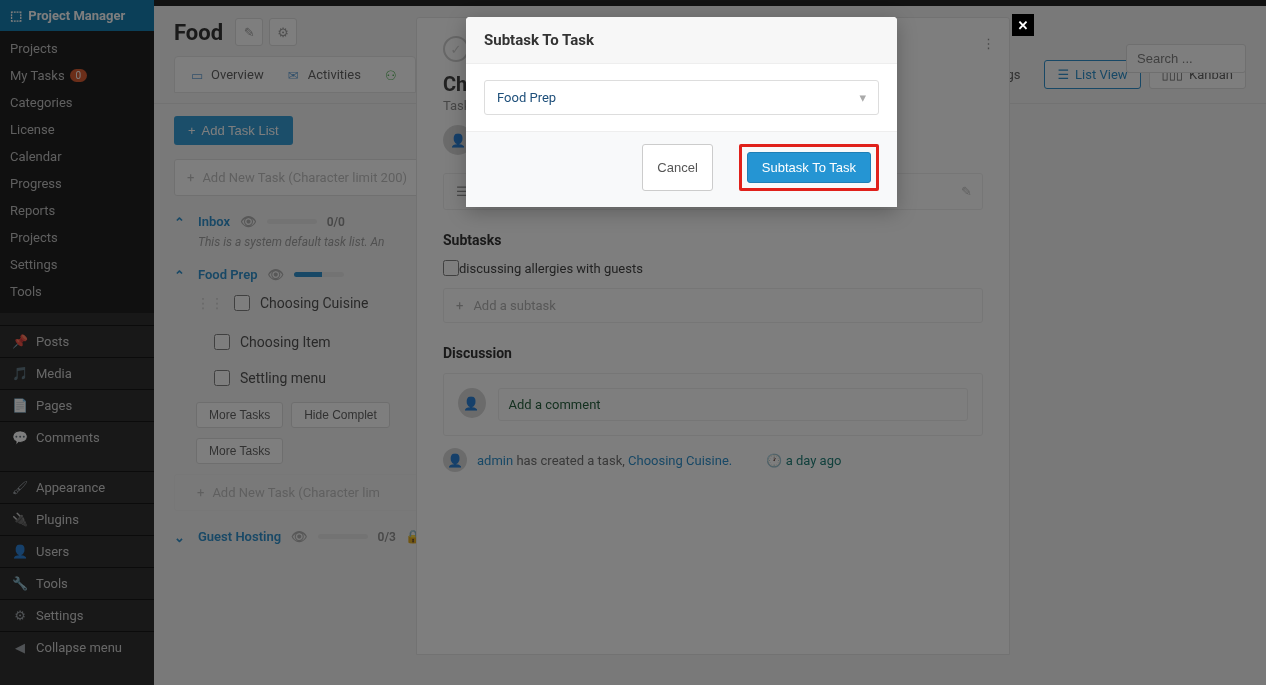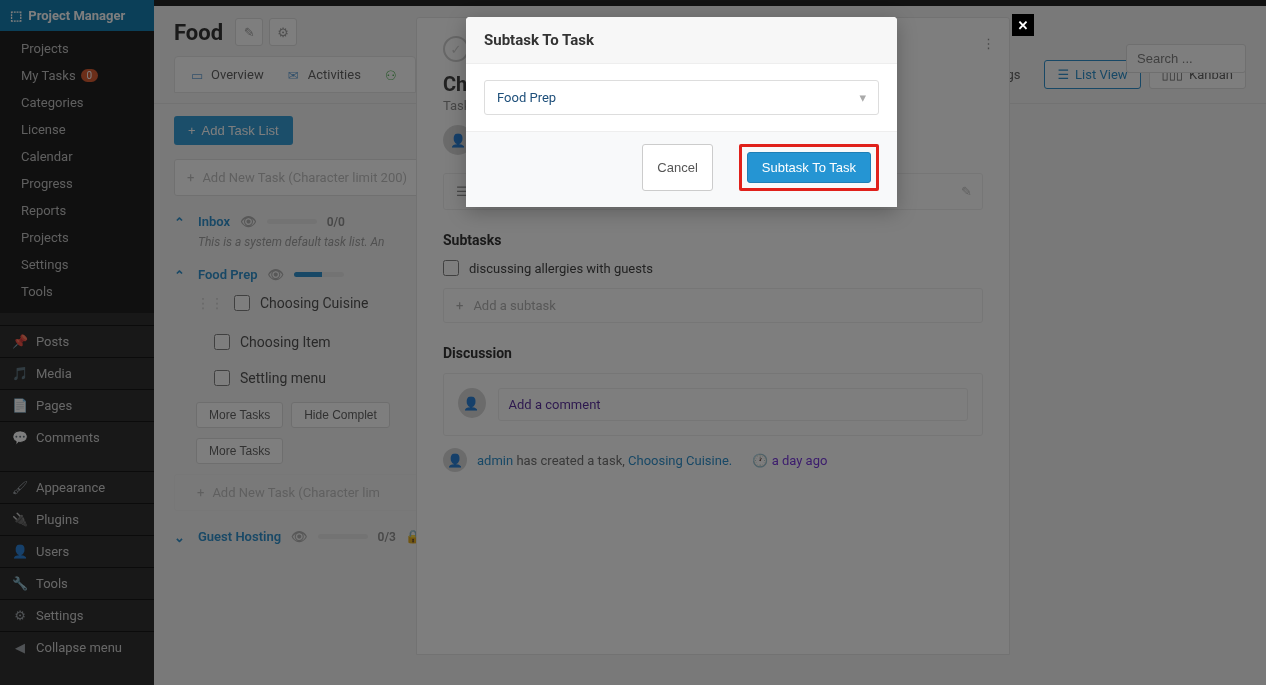--- a/index.html
+++ b/index.html
@@ -1,21 +1,21 @@
 <!DOCTYPE html>
 <html><head>
 <meta charset="utf-8">
 <style>
 * { box-sizing: border-box; margin: 0; padding: 0; }
 body { font-family: -apple-system, BlinkMacSystemFont, "Segoe UI", Roboto, sans-serif; font-size: 13px; color: #333; background: #f1f1f1; width: 1266px; height: 685px; overflow: hidden; position: relative; }
 .topbar { height: 6px; background: #101010; width: 100%; position: absolute; top: 0; left: 0; }
 
 .sidebar { position: absolute; top: 0; left: 0; width: 154px; height: 685px; background: #1e1e1e; color: #ccc; font-size: 13px; }
 .sidebar .active-item { background: #0073aa; color: #fff; padding: 8px 10px; font-weight: bold; display: flex; align-items: center; }
-.sidebar .sub-item { padding: 6px 10px 6px 10px; color: #bbb; font-size: 13px; cursor: pointer; display: flex; align-items: center; margin-left: 11px; }
+.sidebar .sub-item { padding: 6px 10px 6px 10px; color: #bbb; font-size: 13px; cursor: pointer; display: flex; align-items: center; }
 .sidebar .badge { background: #d54e21; color: #fff; border-radius: 9px; font-size: 10px; padding: 1px 6px; margin-left: 5px; }
 .sidebar .sub-group { background: #0c0c0c; padding: 4px 0 8px 0; }
 .sidebar .wp-item { padding: 8px 10px; color: #ccc; display: flex; align-items: center; cursor: pointer; border-top: 1px solid #000; }
 .sidebar .wp-item .wp-icon { width: 20px; margin-right: 6px; display: inline-flex; align-items: center; justify-content: center; color: #9aa0a6; }
 
 .main { position: absolute; left: 154px; top: 6px; right: 0; bottom: 0; background: #f4f4f4; }
 .page-header { padding: 12px 20px 10px 20px; display: flex; align-items: center; }
 .page-title { font-size: 22px; font-weight: 700; color: #222; margin-right: 12px; }
 .title-actions { display: flex; gap: 6px; }
 .title-actions .icon-btn { width: 28px; height: 28px; border: 1px solid #ddd; background: #fff; border-radius: 3px; display: inline-flex; align-items: center; justify-content: center; color: #999; cursor: pointer; }
@@ -59,24 +59,24 @@
 .detail-body { padding: 18px 26px; }
 .detail-head { display: flex; align-items: center; gap: 10px; }
 .check-circle { width: 26px; height: 26px; border: 2px solid #ccc; border-radius: 50%; display: inline-flex; align-items: center; justify-content: center; color: #ccc; }
 .detail-more { position: absolute; top: 18px; right: 14px; color: #888; cursor: pointer; }
 .detail-title { font-size: 20px; font-weight: 700; margin-top: 10px; }
 .meta-row { display: flex; align-items: center; gap: 10px; margin-top: 12px; }
 .avatar { width: 30px; height: 30px; border-radius: 50%; background: #d6d6d6; display: inline-flex; align-items: center; justify-content: center; color: #fff; }
 .desc-box { border: 1px solid #eee; border-radius: 3px; padding: 10px 12px; margin-top: 18px; color: #888; display: flex; align-items: center; gap: 10px; position: relative; }
 .desc-box .edit-icon { position: absolute; right: 10px; top: 10px; color: #bbb; cursor: pointer; }
 .section-label { font-weight: 700; margin-top: 22px; color: #222; font-size: 14px; }
-.subtask-item { display: flex; align-items: center; gap: 10px; margin-top: 12px; }
+.subtask-item { display: flex; align-items: center; margin-top: 12px; }
 .add-subtask { border: 1px solid #eee; border-radius: 3px; padding: 9px 12px; margin-top: 12px; color: #aaa; display: flex; align-items: center; gap: 10px; }
 .discussion-box { border: 1px solid #eee; border-radius: 3px; padding: 14px; margin-top: 12px; display: flex; gap: 12px; }
-.comment-input { border: 1px solid #eee; border-radius: 3px; padding: 8px 10px; color: #4c1d95; width: 100%; }
+.comment-input { border: 1px solid #eee; border-radius: 3px; padding: 8px 10px; color: #14532d; width: 100%; }
 .activity-row { display: flex; align-items: center; gap: 10px; margin-top: 12px; color: #666; font-size: 13px; }
 .activity-row .link { color: #1e88c9; }
 
 
 .overlay { position: absolute; inset: 0; background: rgba(20,20,20,0.55); z-index: 50; }
 .close-overlay { position: absolute; top: 14px; right: 232px; width: 22px; height: 22px; background: #000; color: #fff; display: flex; align-items: center; justify-content: center; font-weight: bold; cursor: pointer; z-index: 60; }
 .modal { position: absolute; left: 466px; top: 17px; width: 431px; background: #fff; border-radius: 4px; z-index: 100; box-shadow: 0 5px 20px rgba(0,0,0,0.25); }
 .modal-header { padding: 14px 18px; font-weight: 700; font-size: 15px; color: #333; border-bottom: 1px solid #eee; background: #f7f7f7; border-radius: 4px 4px 0 0; }
 .modal-body { padding: 16px 18px; }
 .select-box { border: 1px solid #ddd; border-radius: 3px; padding: 9px 12px; color: #1e4f7a; font-size: 13px; display: flex; justify-content: space-between; align-items: center; cursor: pointer; }
@@ -323,21 +323,21 @@
 
     <div class="section-label">Discussion</div>
     <div class="discussion-box">
       <span class="avatar">👤</span>
       <div class="comment-input">Add a comment</div>
     </div>
 
     <div class="activity-row">
       <span class="avatar" style="width:24px;height:24px;">👤</span>
       <span><span class="link">admin</span><span> has created a task, </span><span class="link">Choosing Cuisine.</span></span>
-      <span style="margin-left:10px;color:#6d28d9;"><span>🕐</span> <span>a day ago</span></span>
+      <span style="margin-left:24px;color:#0f766e;"><span>🕐</span> <span>a day ago</span></span>
     </div>
   </div>
 </div>
 
 <div class="overlay"></div>
 <div class="close-overlay">✕</div>
 
 <div class="modal">
   <div class="modal-header">Subtask To Task</div>
   <div class="modal-body">

